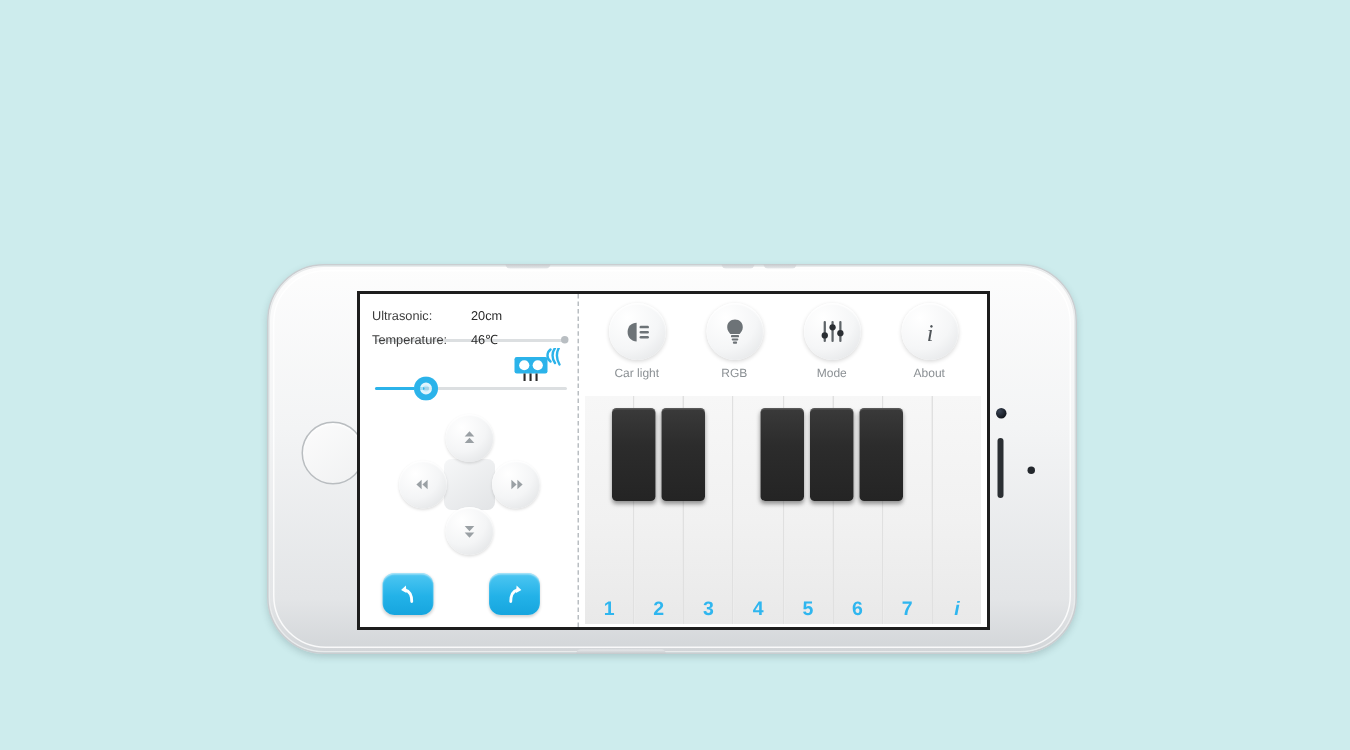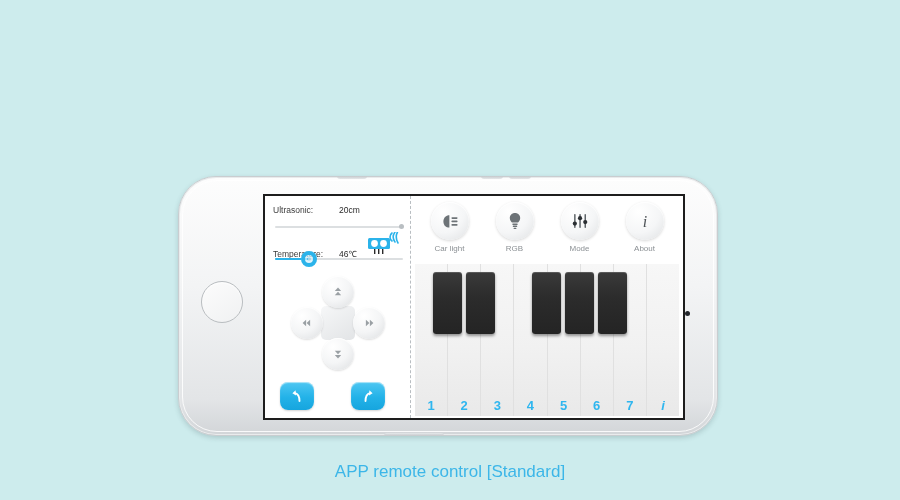--- a/index.html
+++ b/index.html
@@ -77,38 +77,37 @@
   }
 
   
   #screen {
     position: absolute; left: 59px; top: 17px;
     width: 422px; height: 226px;
     background: #ffffff;
     border: 2px solid #1d1d1d;
     overflow: hidden;
     display: flex;
-    margin-left: 25px;
   }
 
   
   #left-pane {
     position: relative;
     width: 146px; height: 100%;
     background: #ffffff;
     border-right: 1px dashed #b9bec2;
     flex: none;
   }
   .readout-row {
     position: absolute; left: 8px; width: 132px;
     display: flex; align-items: center;
     font-size: 8.5px; color: #3c3c3c;
   }
   #row-ultrasonic { top: 9px; }
-  #row-temperature { top: 52px; }
+  #row-temperature { top: 24px; }
   .readout-label { width: 66px; }
   .readout-value { font-weight: normal; color: #2b2b2b; }
 
   .slider { position: absolute; left: 10px; width: 128px; height: 10px; }
   #slider-ultrasonic { top: 26px; }
   #slider-temperature { top: 58px; }
   .slider-track {
     position: absolute; left: 0; top: 4px; width: 100%; height: 2px;
     background: #dcdfe1; border-radius: 1px;
   }
@@ -425,15 +424,14 @@
             <div class="black-key" style="left:117px"></div>
             <div class="black-key" style="left:150px"></div>
             <div class="black-key" style="left:183px"></div>
           </div>
         </div>
 
       </div>
     </div>
   </div>
 
-  <div id="caption">APP remote control [Standard]</div>
 
 </div>
 
 </body></html>

